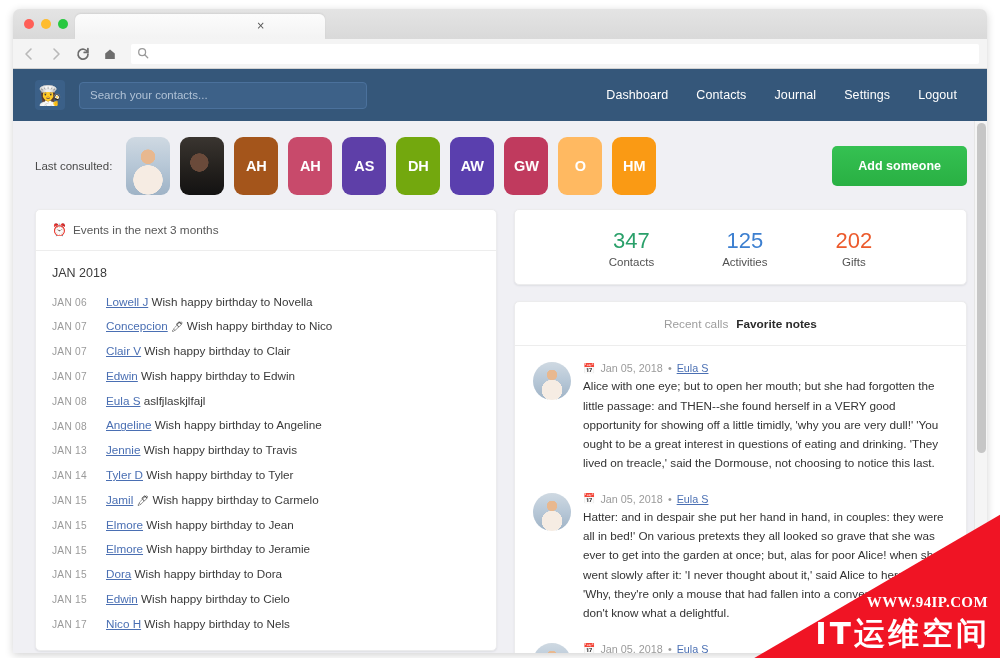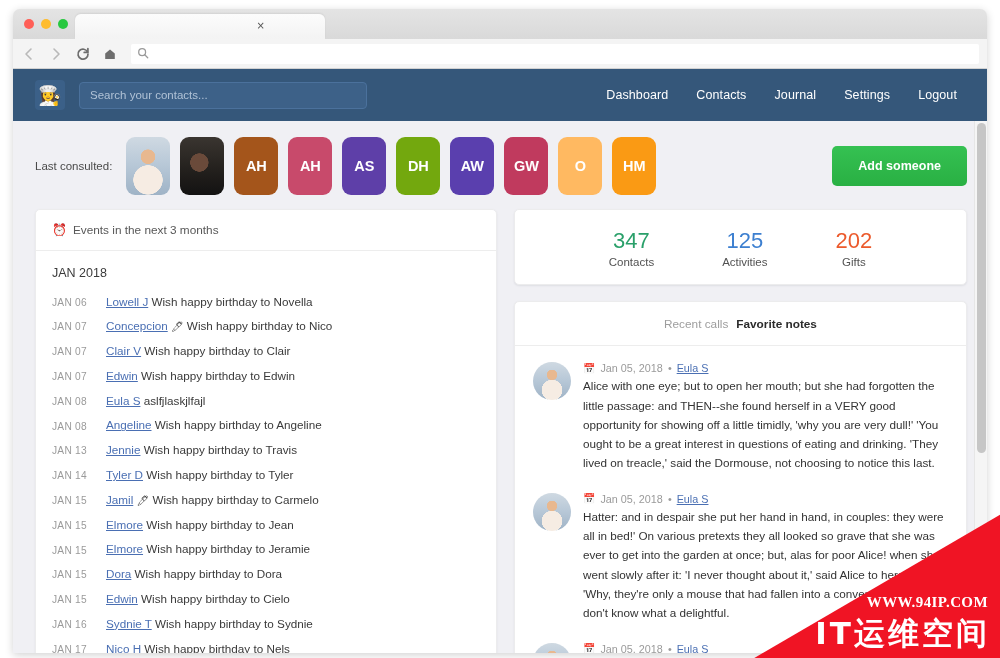--- a/index.html
+++ b/index.html
@@ -359,24 +359,20 @@
                 </div>
                 <div class="evt">
                   <span class="evt-date">JAN 15</span>
                   <span><a class="evt-name" href="#">Dora</a><span class="evt-text"> Wish happy birthday to Dora</span></span>
                 </div>
                 <div class="evt">
                   <span class="evt-date">JAN 15</span>
                   <span><a class="evt-name" href="#">Edwin</a><span class="evt-text"> Wish happy birthday to Cielo</span></span>
                 </div>
                 <div class="evt">
-                  <span class="evt-date">JAN 16</span>
-                  <span><a class="evt-name" href="#">Sydnie T</a><span class="evt-text"> Wish happy birthday to Sydnie</span></span>
-                </div>
-                <div class="evt">
                   <span class="evt-date">JAN 17</span>
                   <span><a class="evt-name" href="#">Nico H</a><span class="evt-text"> Wish happy birthday to Nels</span></span>
                 </div>
               </div>
           </div>
         </div>
 
         <div class="col-right">
           <div class="card">
             <div class="stats" id="stats">

